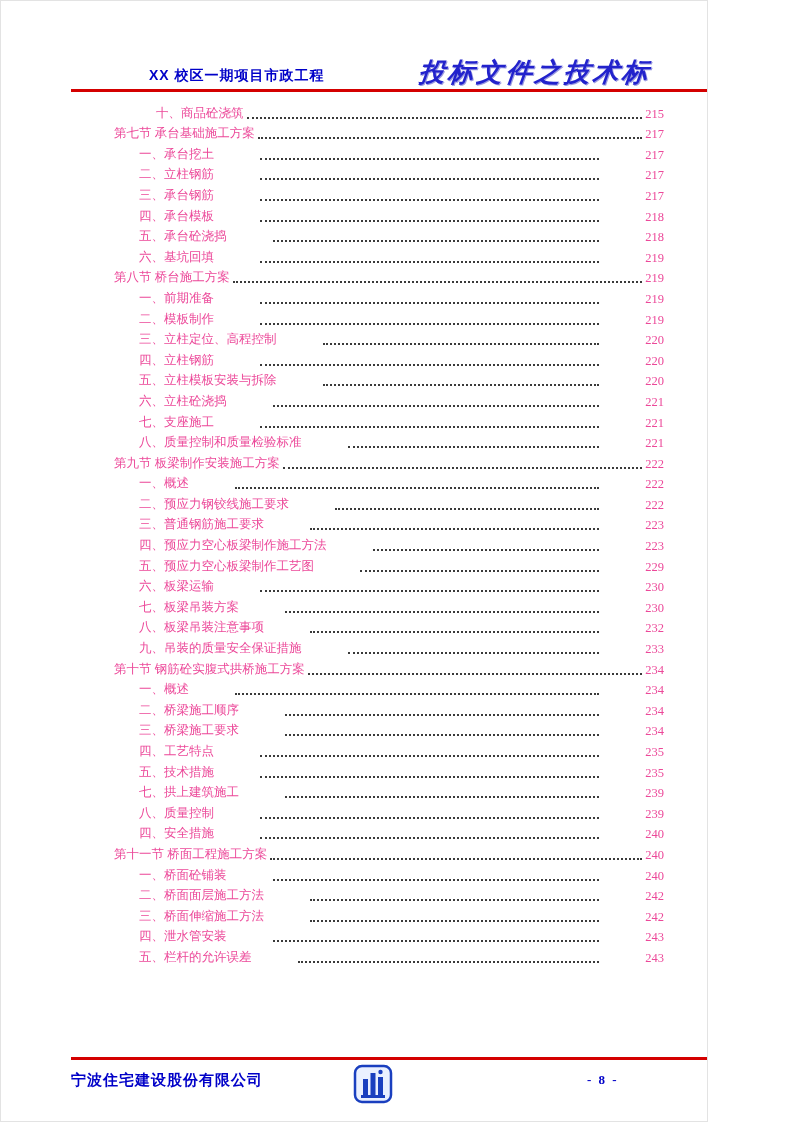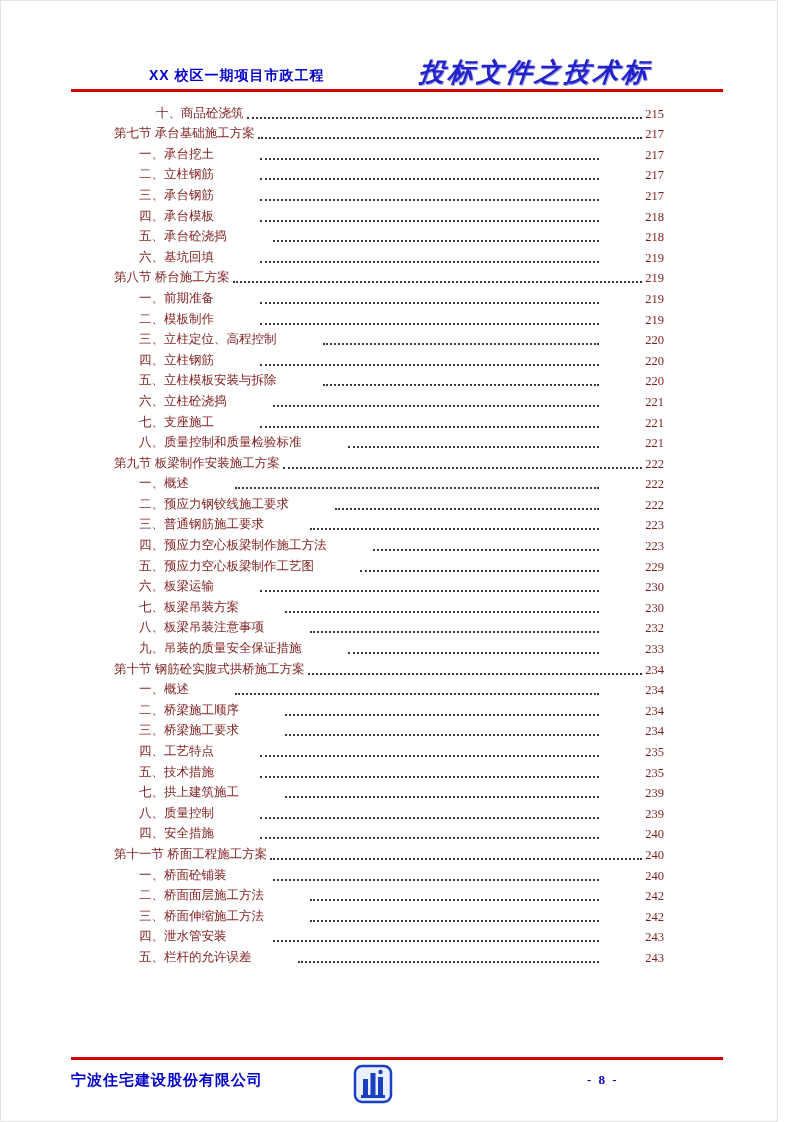--- a/index.html
+++ b/index.html
@@ -1,18 +1,18 @@
 <!DOCTYPE html>
 <html><head>
 <meta charset="utf-8">
 <style>
   html,body { margin:0; padding:0; background:#ffffff; }
   .page {
     position: relative;
-    width: 778px;
+    width: 708px;
     height: 1122px;
     background: #ffffff;
     border: 1px solid #e3e3e3;
     box-sizing: border-box;
     font-family: "Liberation Serif", "DejaVu Serif", serif;
     overflow: hidden;
   }
   .project-title {
     position: absolute;
     left: 148px;
@@ -50,21 +50,21 @@
     position: absolute;
     left: 70px;
     top: 102px;
     width: 593px;
   }
   .toc-row {
     display: flex;
     align-items: flex-end;
     height: 20.6px;
     font-size: 12.5px;
-    color: #7f1d1d;
+    color: #ec4899;
     box-sizing: border-box;
   }
   .toc-row.level-0 { padding-left: 43px; }
   .toc-row.level-1 { padding-left: 68px; gap: 43px; }
   .toc-row.level-2 { padding-left: 85px; }
   .toc-label { white-space: nowrap; padding-bottom: 2px; }
   .leader {
     flex: 1;
     border-bottom: 2px dotted #3a3a3a;
     margin: 0 3px 5px 3px;

